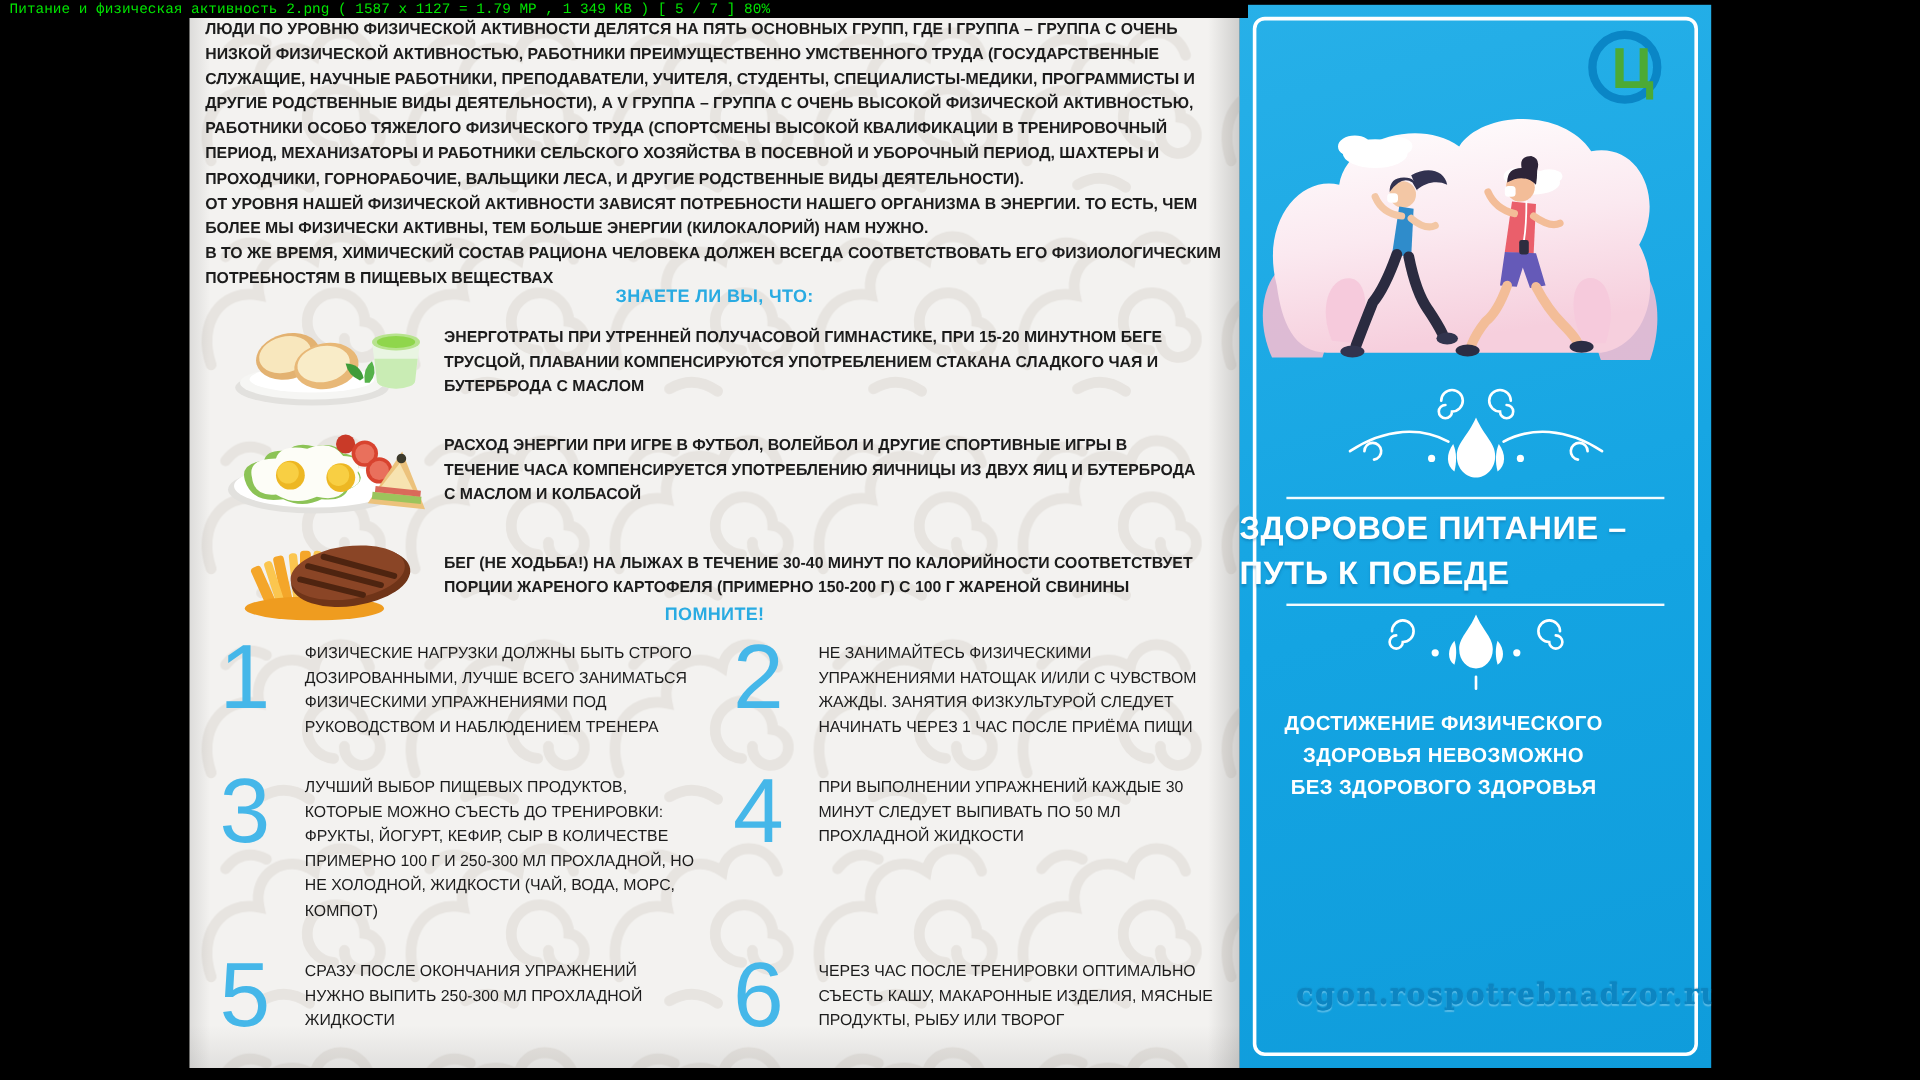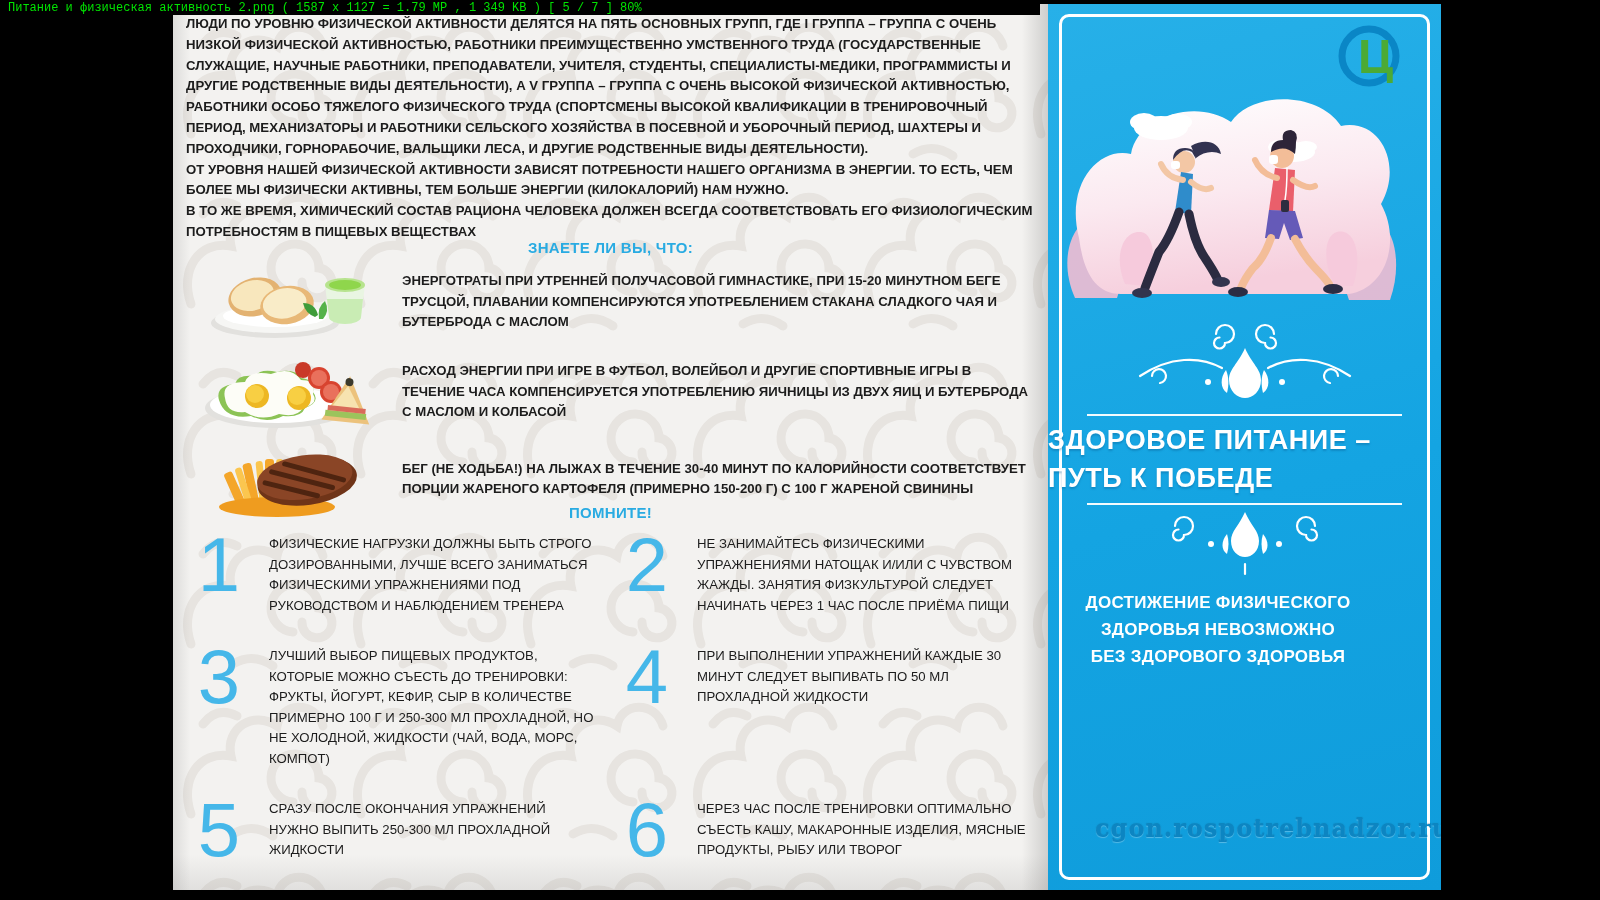--- a/index.html
+++ b/index.html
@@ -7,42 +7,42 @@
               font-family:"Liberation Sans", sans-serif; }
   .stage { position:relative; width:1600px; height:900px; background:#000; }
 
   
   .title-strip { position:absolute; left:0; top:0; width:1040px; height:15px; background:#000; z-index:40; }
   .status-text { position:absolute; left:8px; top:1px; z-index:41;
                  font-family:Liberation Mono, monospace; font-size:12px;
                  color:#00e400; white-space:nowrap; letter-spacing:0; }
 
   
-  .photo { position:absolute; left:173px; top:4px; width:1268px; height:886px; }
+  .photo { position:absolute; left:158px; top:4px; width:1268px; height:886px; }
 
   
   .left-page { position:absolute; left:0; top:0; width:875px; height:886px;
                background:#f3f2f0; overflow:hidden; }
   .damask { position:absolute; left:0; top:0; width:875px; height:886px; }
   .page-shade { position:absolute; inset:0;
       background:
         linear-gradient(to right, rgba(120,120,120,.18) 0%, rgba(120,120,120,0) 2%, rgba(120,120,120,0) 97%, rgba(100,100,100,.25) 100%),
         linear-gradient(to bottom, rgba(0,0,0,0) 96%, rgba(120,120,120,.15) 100%); }
 
   .intro { position:absolute; left:13px; top:10px; width:848px;
            font-size:13.2px; font-weight:bold; color:#1c1c1c; line-height:20.8px; }
   .intro p { margin:0; }
 
   .sect-heading { position:absolute; width:875px; text-align:center;
                   font-size:15px; font-weight:bold; color:#29abe2; letter-spacing:.3px; }
   .know-heading { top:235px; }
   .remember-heading { top:500px; }
 
   .facts { position:absolute; left:16px; top:257px; width:845px; }
-  .fact-row { display:flex; align-items:center; margin-bottom:5px;justify-content:space-between; }
+  .fact-row { display:flex; align-items:center; margin-bottom:5px; }
   .fact-icon { width:196px; display:flex; justify-content:center; align-items:center; flex:none; }
   .fact-text { width:632px; font-size:13.2px; font-weight:bold; color:#1c1c1c; line-height:20.5px; }
 
   .items-grid { position:absolute; left:16px; top:528px; width:848px;
                 display:grid; grid-template-columns:428px 420px; row-gap:28px; }
   .item { display:flex; }
   .item-number { width:60px; flex:none; font-size:76px; line-height:74px; font-weight:normal;
                  color:#45b7e9; text-align:center; margin-top:-4px; }
   .item-text { margin-left:20px; margin-top:2px; width:330px;
                font-size:13.2px; font-weight:normal; color:#1c1c1c; line-height:20.5px; }

